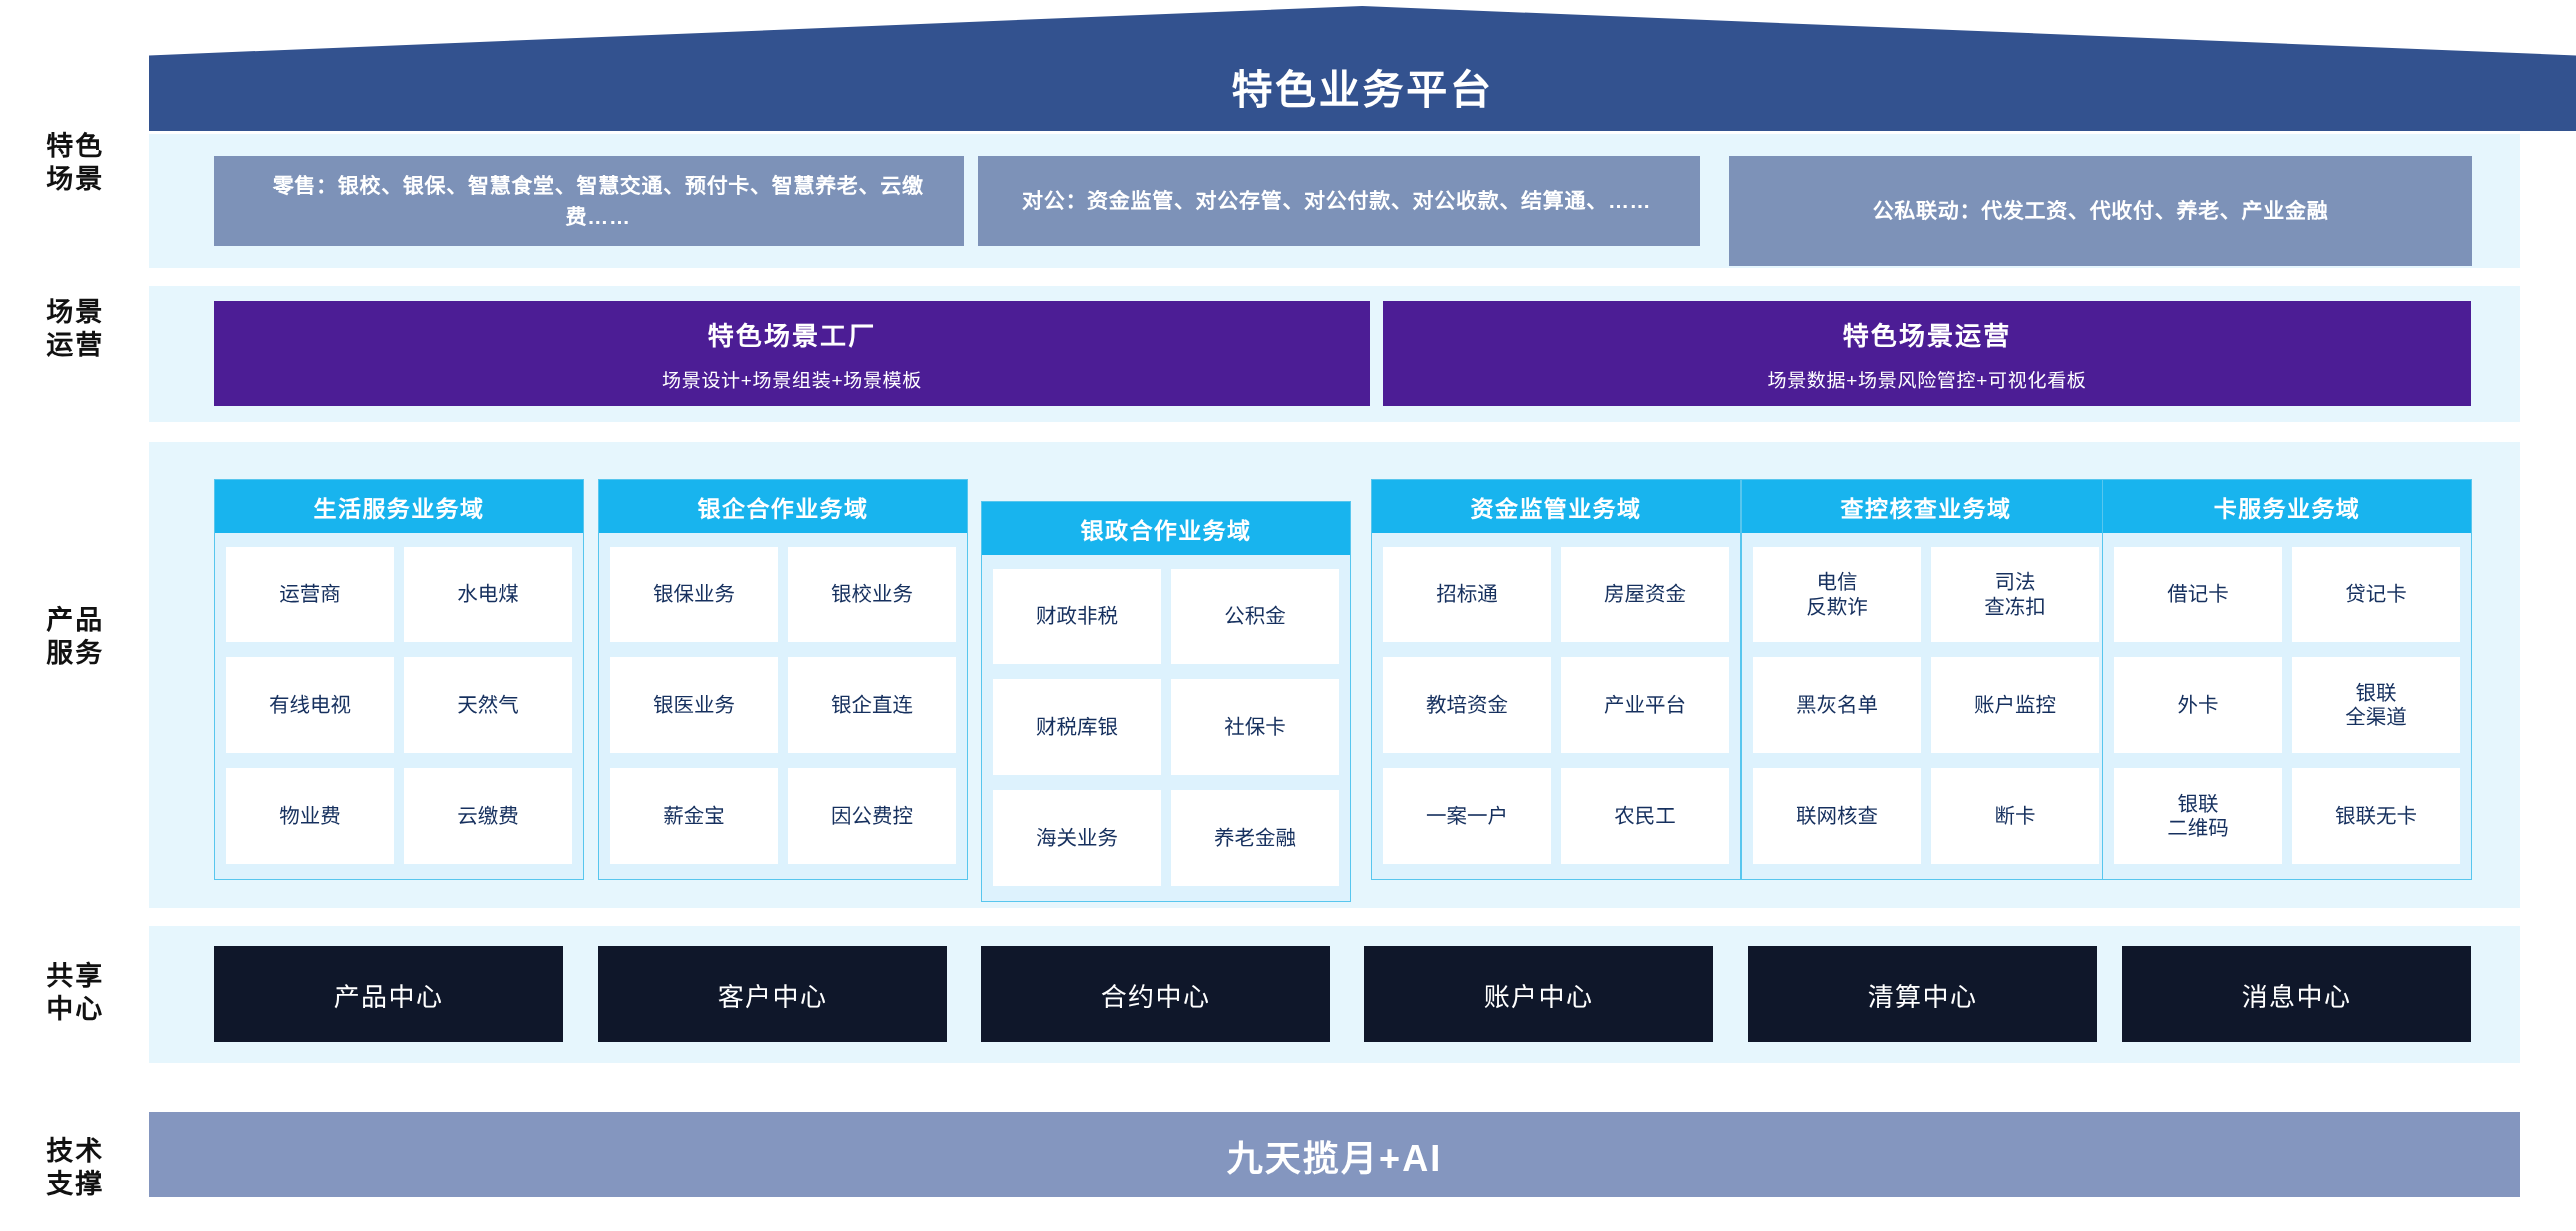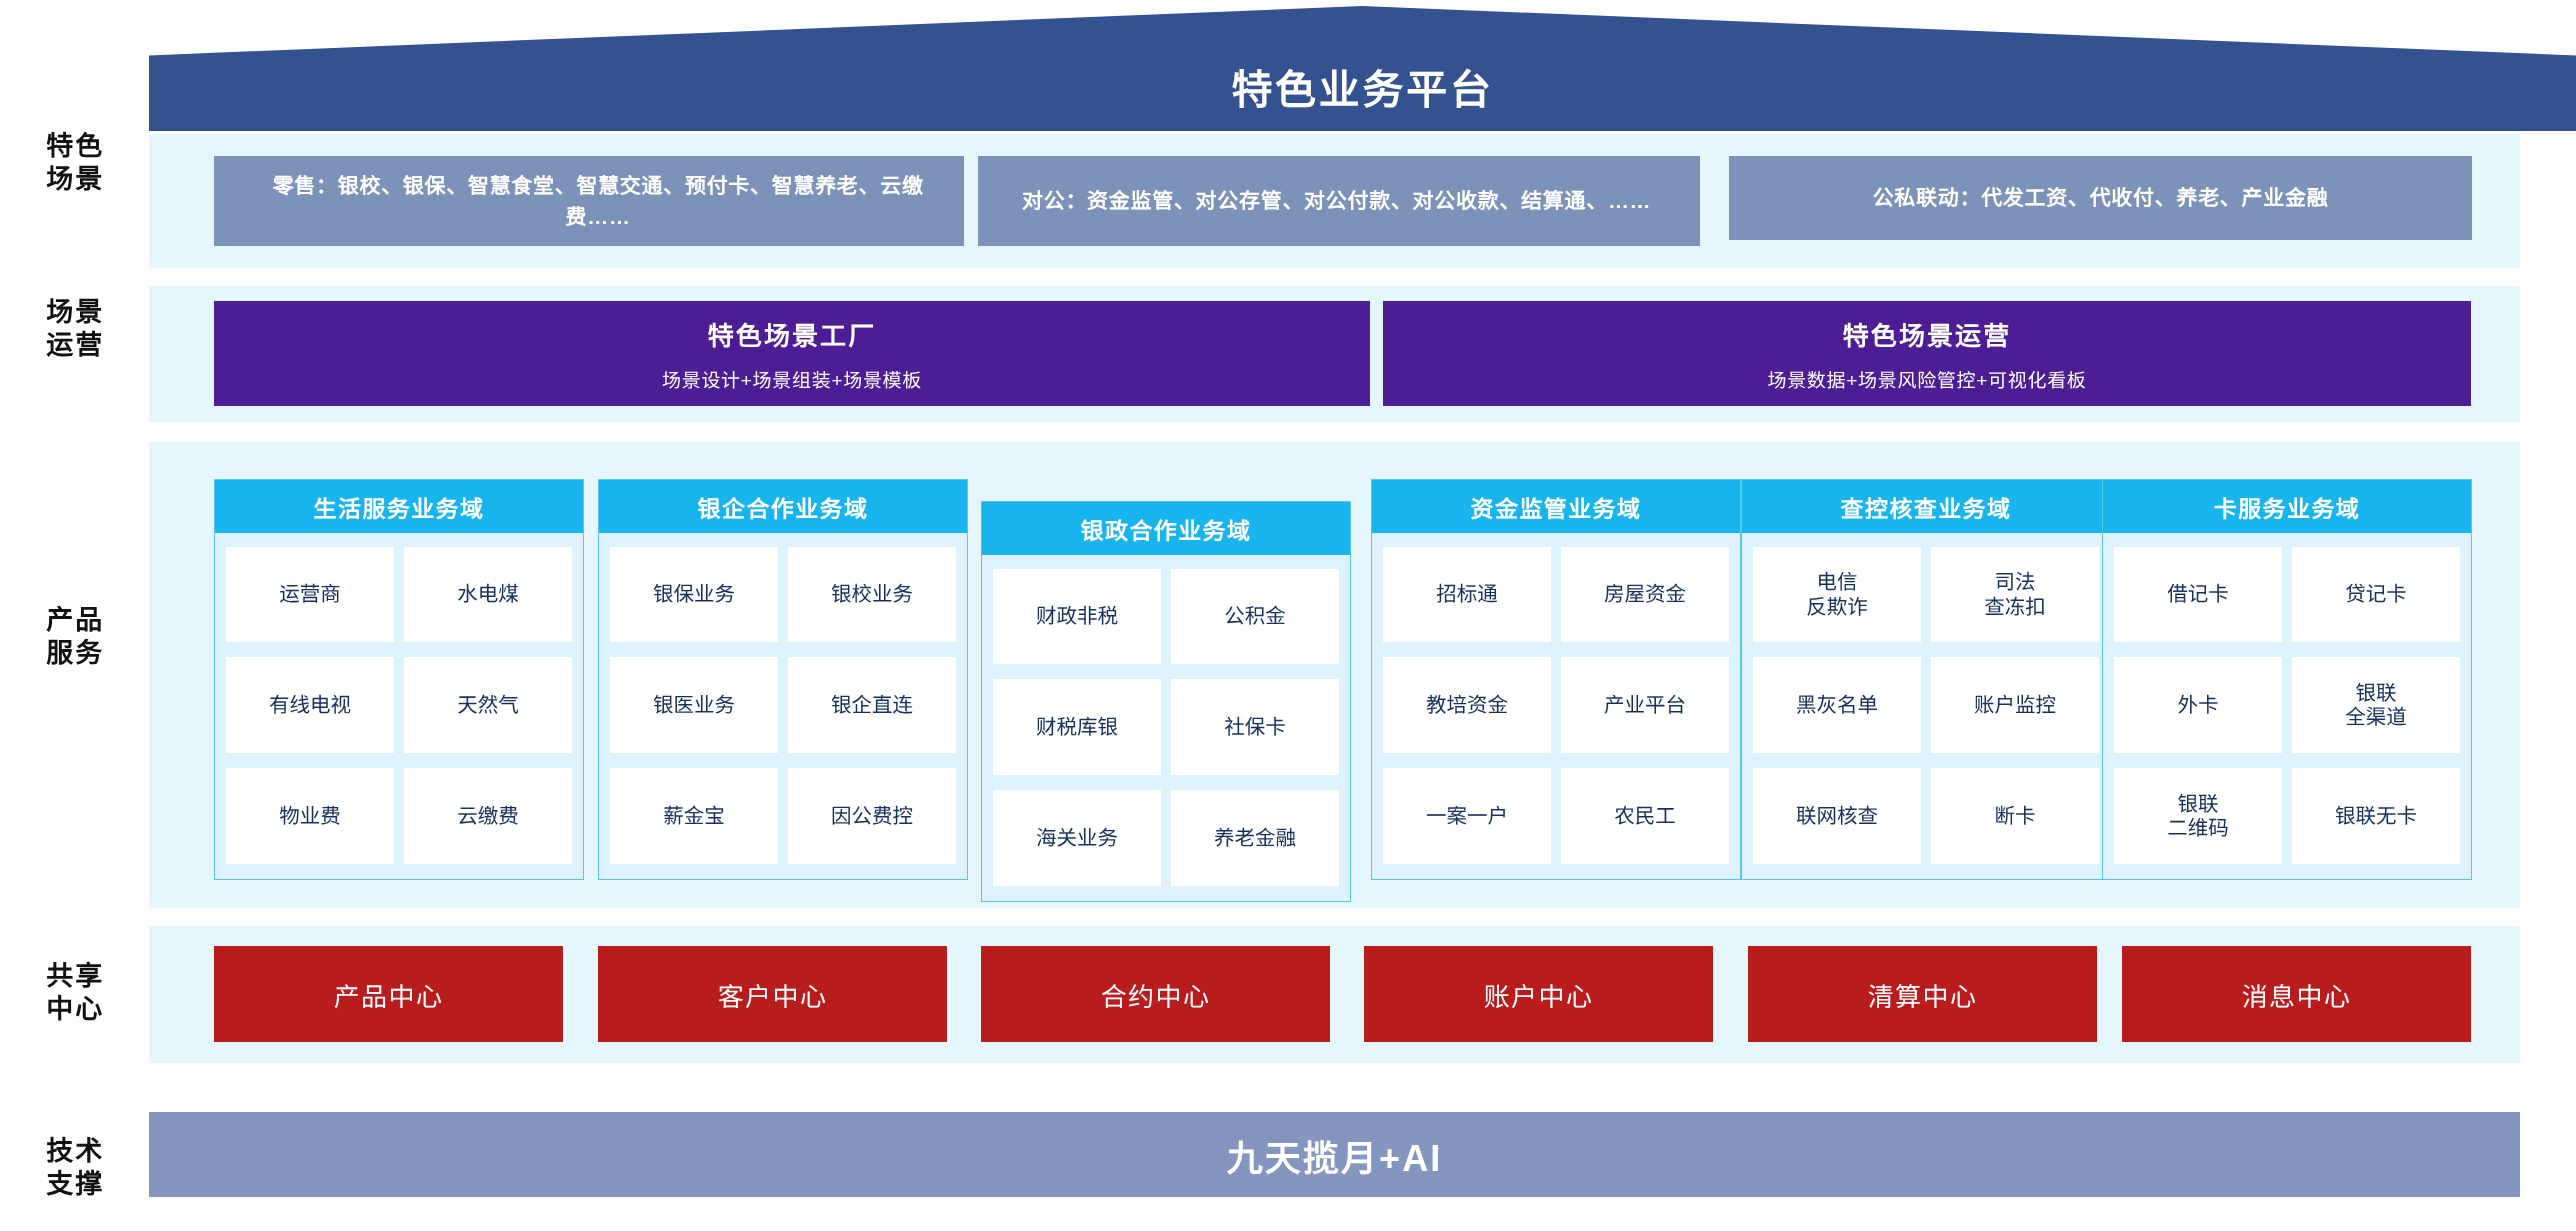--- a/index.html
+++ b/index.html
@@ -88,21 +88,21 @@
     background: #ffffff;
     display: flex; align-items: center; justify-content: center;
     text-align: center;
     color: #16305e; font-size: 20.5px; line-height: 1.18;
     white-space: pre-line;
   }
 
   
   .center-box {
     position: absolute;
-    background: #b91c1c;
+    background: #0f172a;
     display: flex; align-items: center; justify-content: center;
     color: #ffffff; font-size: 26px; letter-spacing: 1.4px;
   }
 
   
   .tech-bar {
     position: absolute; left: 149px; top: 1112px;
     width: 2371px; height: 85px;
     background: #8496bf;
     display: flex; align-items: center; justify-content: center;
@@ -138,21 +138,21 @@
     <span>中心</span>
   </div>
   <div class="rail-label" style="top:1120px;height:96px;">
     <span>技术</span>
     <span>支撑</span>
   </div>
 
   <div class="band" style="top:134px;height:134px;"></div>
   <div class="scn-box" style="left:214px;top:156px;width:750px;height:90px;padding-left:32px;">零售：银校、银保、智慧食堂、智慧交通、预付卡、智慧养老、云缴费……</div>
   <div class="scn-box" style="left:978px;top:156px;width:722px;height:90px;padding-left:9px;">对公：资金监管、对公存管、对公付款、对公收款、结算通、……</div>
-  <div class="scn-box" style="left:1729px;top:156px;width:743px;height:84px;">公私联动：代发工资、代收付、养老、产业金融</div>
+  <div class="scn-box" style="left:1729px;top:156px;width:743px;height:110px;">公私联动：代发工资、代收付、养老、产业金融</div>
 
   <div class="band" style="top:286px;height:136px;"></div>
   <div class="ops-box" style="left:214px;top:301px;width:1156px;height:105px;">
     <div class="ops-title">特色场景工厂</div>
     <div class="ops-sub">场景设计+场景组装+场景模板</div>
   </div>
   <div class="ops-box" style="left:1383px;top:301px;width:1088px;height:105px;">
     <div class="ops-title">特色场景运营</div>
     <div class="ops-sub">场景数据+场景风险管控+可视化看板</div>
   </div>

